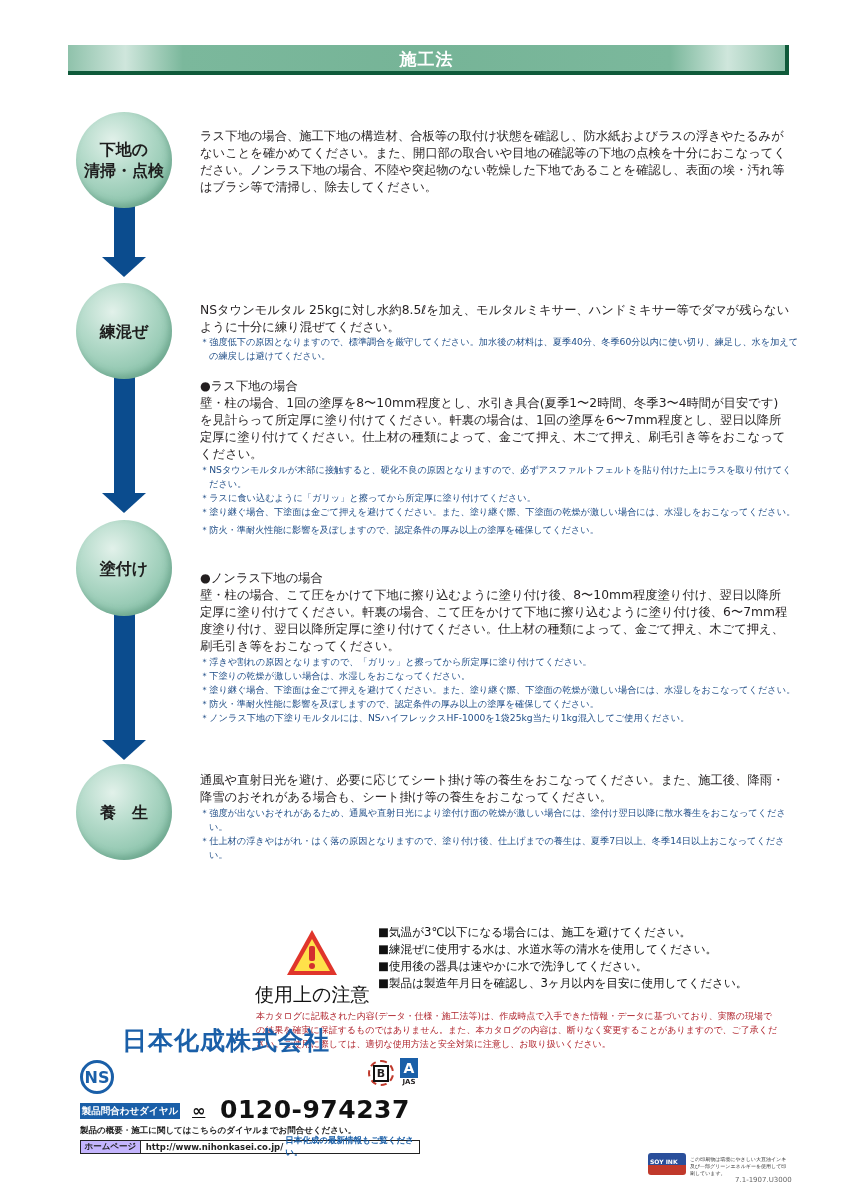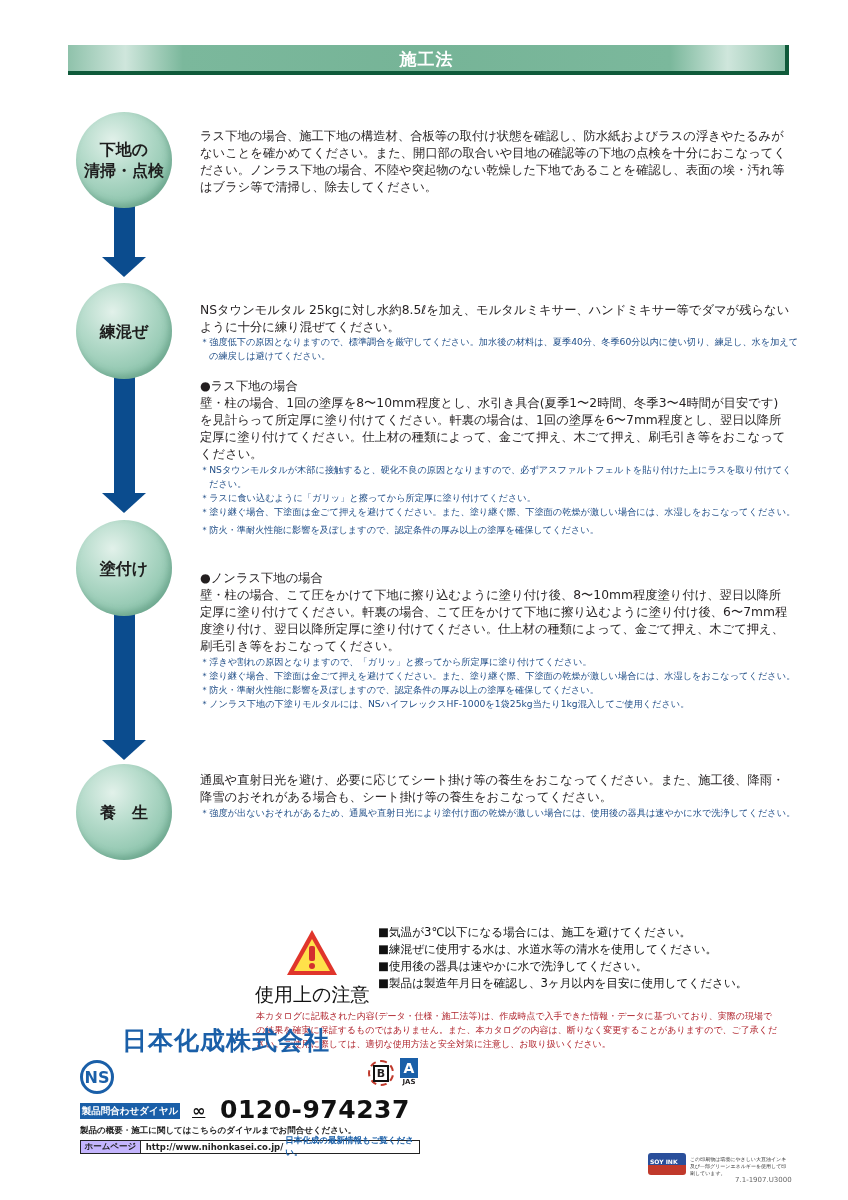--- a/index.html
+++ b/index.html
@@ -83,32 +83,34 @@
   <div class="note">＊NSタウンモルタルが木部に接触すると、硬化不良の原因となりますので、必ずアスファルトフェルトを貼り付けた上にラスを取り付けてください。</div>
   <div class="note">＊ラスに食い込むように「ガリッ」と擦ってから所定厚に塗り付けてください。</div>
   <div class="note">＊塗り継ぐ場合、下塗面は金ごて押えを避けてください。また、塗り継ぐ際、下塗面の乾燥が激しい場合には、水湿しをおこなってください。</div>
   <div class="note" style="margin-top:4px;">＊防火・準耐火性能に影響を及ぼしますので、認定条件の厚み以上の塗厚を確保してください。</div>
 </div>
 
 <div class="abs" style="left:200px; top:570px; width:590px;">
   <div class="sub">●ノンラス下地の場合</div>
   <div class="para">壁・柱の場合、こて圧をかけて下地に擦り込むように塗り付け後、8〜10mm程度塗り付け、翌日以降所定厚に塗り付けてください。軒裏の場合、こて圧をかけて下地に擦り込むように塗り付け後、6〜7mm程度塗り付け、翌日以降所定厚に塗り付けてください。仕上材の種類によって、金ごて押え、木ごて押え、刷毛引き等をおこなってください。</div>
   <div class="note">＊浮きや割れの原因となりますので、「ガリッ」と擦ってから所定厚に塗り付けてください。</div>
+  <div class="note">＊下塗りの乾燥が激しい場合は、水湿しをおこなってください。</div>
   <div class="note">＊塗り継ぐ場合、下塗面は金ごて押えを避けてください。また、塗り継ぐ際、下塗面の乾燥が激しい場合には、水湿しをおこなってください。</div>
   <div class="note">＊防火・準耐火性能に影響を及ぼしますので、認定条件の厚み以上の塗厚を確保してください。</div>
   <div class="note">＊ノンラス下地の下塗りモルタルには、NSハイフレックスHF-1000を1袋25kg当たり1kg混入してご使用ください。</div>
 </div>
 
 <div class="abs circle" style="left:76px; top:764px;">
   <span>養　生</span>
 </div>
 
 <div class="abs para" style="left:200px; top:772px;">通風や直射日光を避け、必要に応じてシート掛け等の養生をおこなってください。また、施工後、降雨・降雪のおそれがある場合も、シート掛け等の養生をおこなってください。</div>
 <div class="abs" style="left:200px; top:806px; width:590px;">
-  <div class="note">＊強度が出ないおそれがあるため、通風や直射日光により塗付け面の乾燥が激しい場合には、使用後の器具は速やかに水で洗浄してください。</div>
+  <div class="note">＊強度が出ないおそれがあるため、通風や直射日光により塗付け面の乾燥が激しい場合には、塗付け翌日以降に散水養生をおこなってください。</div>
+  <div class="note">＊仕上材の浮きやはがれ・はく落の原因となりますので、塗り付け後、仕上げまでの養生は、夏季7日以上、冬季14日以上おこなってください。</div>
 </div>
 
 <svg class="abs tri" width="54" height="50" viewBox="0 0 54 50">
   <polygon points="27,2 52,47 2,47" fill="#e0352b"></polygon>
   <polygon points="27,11 45,43 9,43" fill="#ffe14a"></polygon>
   <rect x="24" y="18" width="6" height="15" rx="2" fill="#d32f2f"></rect>
   <circle cx="27" cy="38" r="3" fill="#d32f2f"></circle>
 </svg>
 <div class="abs caution-title">使用上の注意</div>
 <div class="abs caution-list">

